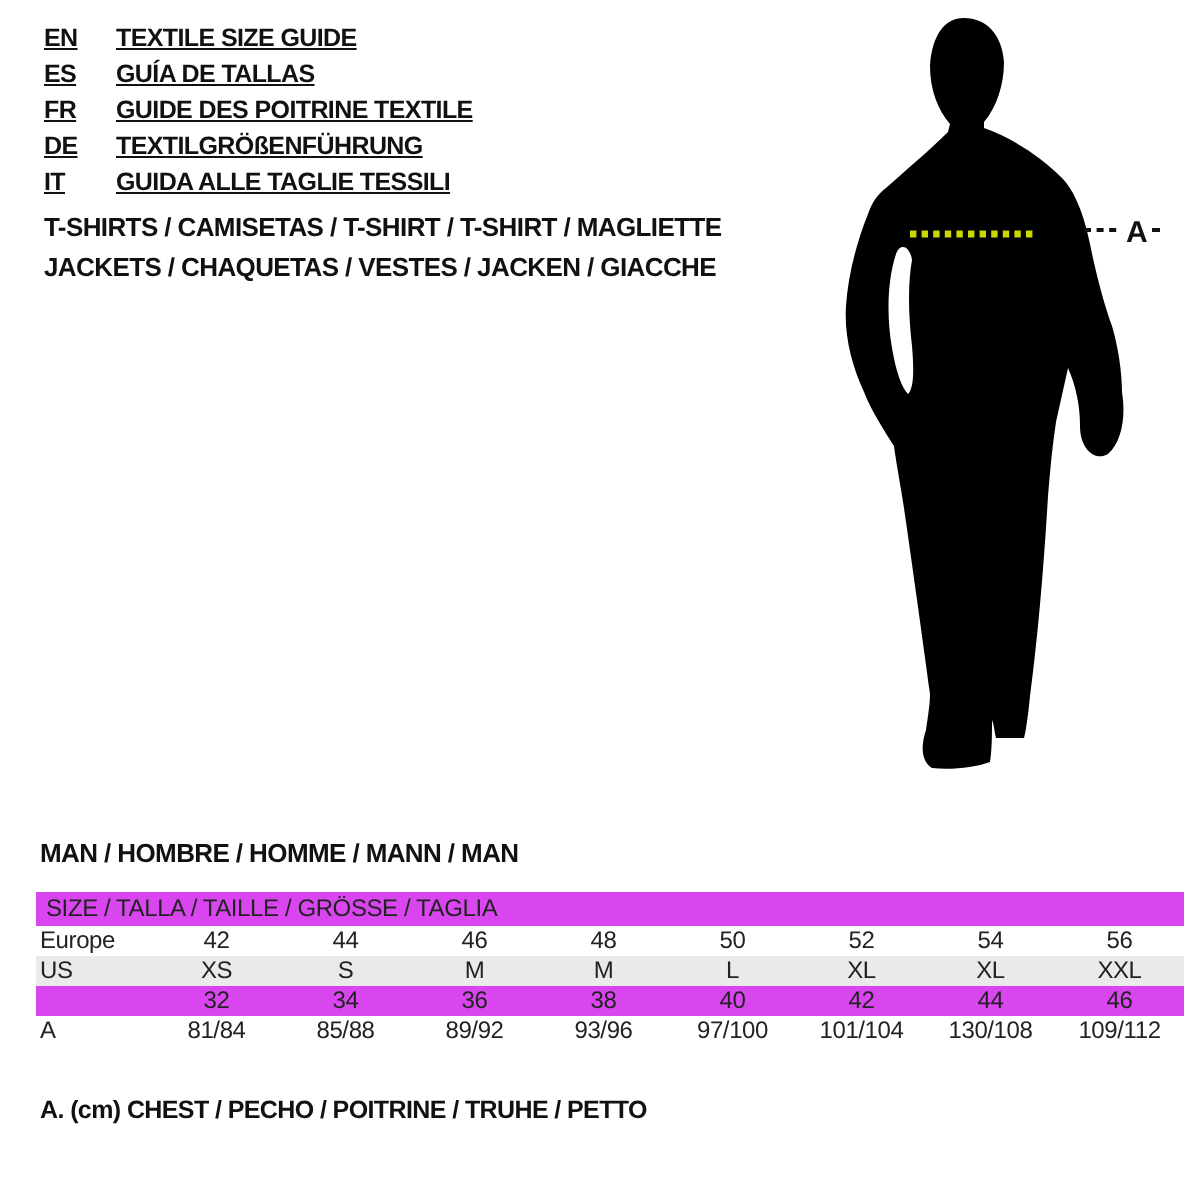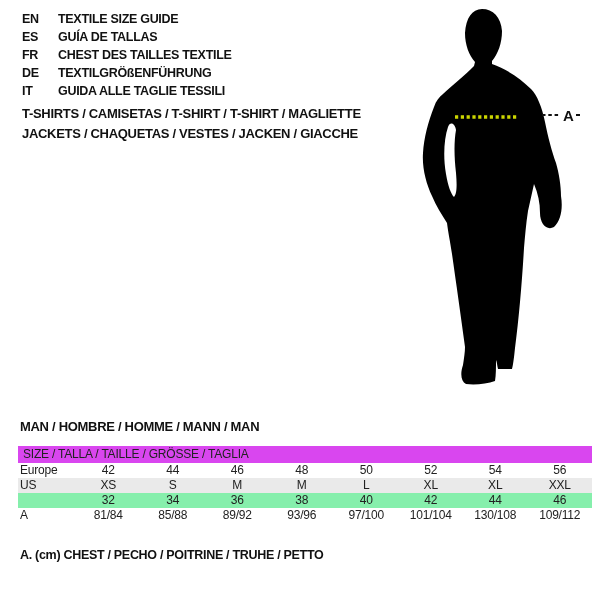--- a/index.html
+++ b/index.html
@@ -2,21 +2,21 @@
 <html><head>
 <meta charset="utf-8">
 <style>
   html,body{margin:0;padding:0;}
   body{
     width:600px;height:600px;position:relative;background:#ffffff;
     font-family:"Liberation Sans", sans-serif;color:#111;overflow:hidden;
   }
   
   .lang-list{position:absolute;left:22px;top:10px;}
-  .lang-row{display:flex;height:18px;align-items:center;}
+  .lang-row{display:flex;height:18px;align-items:center;text-decoration:underline;}
   .lang-code{width:36px;font-size:12.5px;font-weight:bold;letter-spacing:-0.3px;}
   .lang-label{font-size:12.5px;font-weight:bold;letter-spacing:-0.3px;white-space:nowrap;text-align:right;}
   
   .cats{position:absolute;left:22px;top:104px;}
   .cat-line{font-size:13px;font-weight:bold;letter-spacing:-0.3px;line-height:20px;white-space:nowrap;}
   
   .figure{position:absolute;left:390px;top:0;width:195px;height:400px;}
   
   .section-title{position:absolute;left:20px;top:419px;font-size:13px;font-weight:bold;letter-spacing:-0.3px;}
   
@@ -35,21 +35,21 @@
     <div class="lang-row">
       <span class="lang-code">EN</span>
       <span class="lang-label">TEXTILE SIZE GUIDE</span>
     </div>
     <div class="lang-row">
       <span class="lang-code">ES</span>
       <span class="lang-label">GUÍA DE TALLAS</span>
     </div>
     <div class="lang-row">
       <span class="lang-code">FR</span>
-      <span class="lang-label">CHEST DES TAILLES TEXTILE</span>
+      <span class="lang-label">GUIDE DES POITRINE TEXTILE</span>
     </div>
     <div class="lang-row">
       <span class="lang-code">DE</span>
       <span class="lang-label">TEXTILGRÖßENFÜHRUNG</span>
     </div>
     <div class="lang-row">
       <span class="lang-code">IT</span>
       <span class="lang-label">GUIDA ALLE TAGLIE TESSILI</span>
     </div>
   </div>
@@ -126,21 +126,21 @@
         <div class="t-label">US</div>
         <div class="t-cell">XS</div>
         <div class="t-cell">S</div>
         <div class="t-cell">M</div>
         <div class="t-cell">M</div>
         <div class="t-cell">L</div>
         <div class="t-cell">XL</div>
         <div class="t-cell">XL</div>
         <div class="t-cell">XXL</div>
       </div>
-      <div class="t-row" style="background: #86efac;">
+      <div class="t-row" style="background: #d946ef;">
         <div class="t-label"></div>
         <div class="t-cell">32</div>
         <div class="t-cell">34</div>
         <div class="t-cell">36</div>
         <div class="t-cell">38</div>
         <div class="t-cell">40</div>
         <div class="t-cell">42</div>
         <div class="t-cell">44</div>
         <div class="t-cell">46</div>
       </div>

